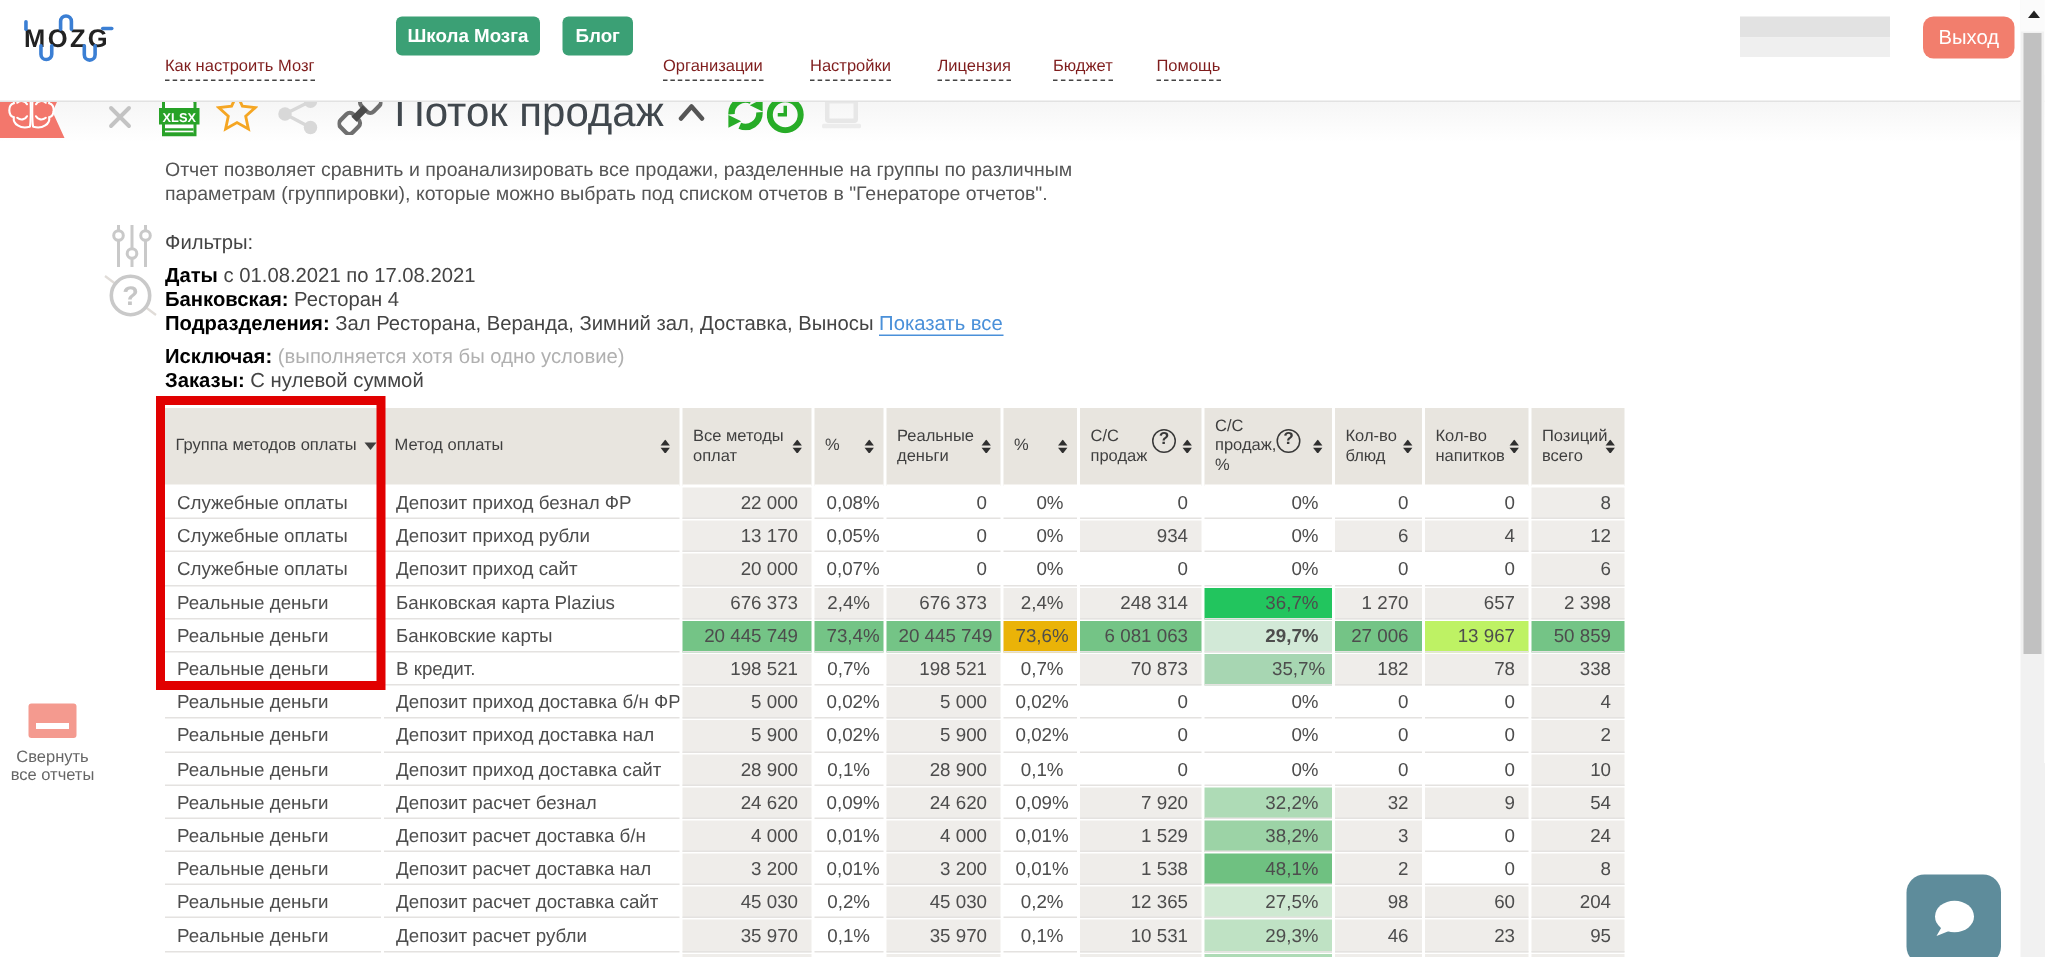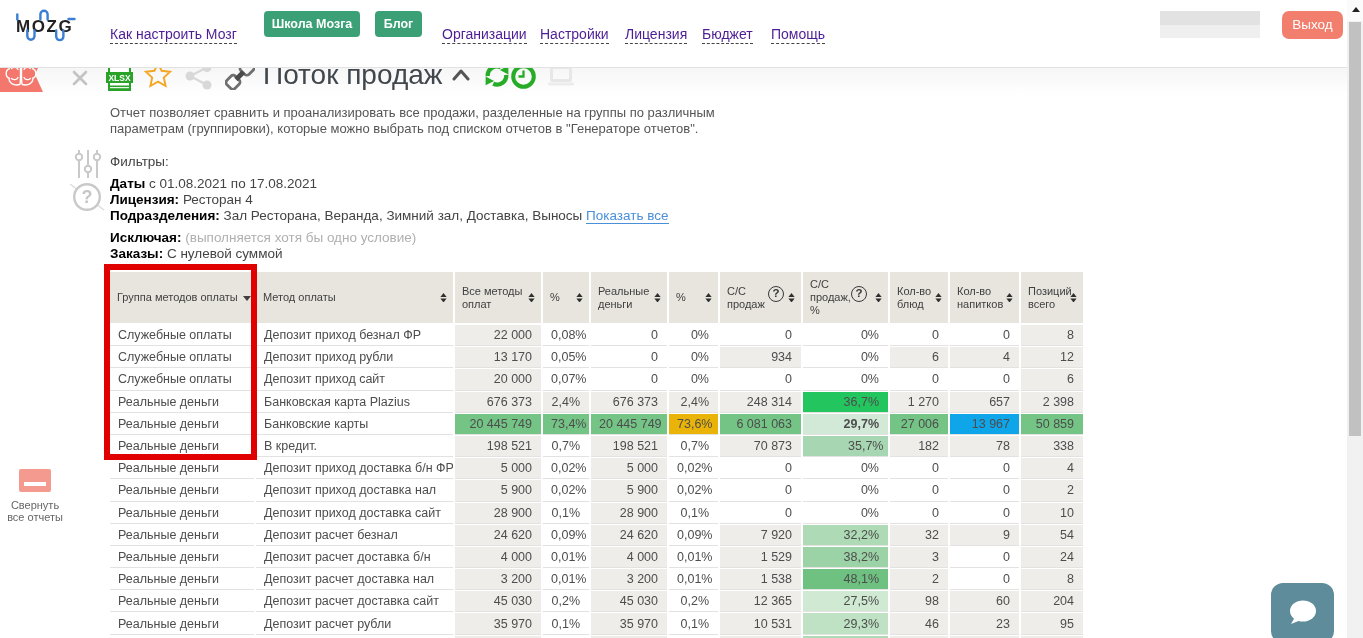--- a/index.html
+++ b/index.html
@@ -1,21 +1,21 @@
 <!DOCTYPE html>
 <html><head>
 <meta charset="utf-8">
 <style>
 * { margin:0; padding:0; box-sizing:border-box; }
 html,body { width:1363px; height:638px; overflow:hidden; }
 body { position:relative; background:#fff; font-family:"Liberation Sans", sans-serif; }
 .abs { position:absolute; }
 
 #hdr { position:absolute; left:0; top:0; width:1363px; height:68px; background:#fff; border-bottom:1px solid #e2e2e2; z-index:5; }
-.navlink { position:absolute; top:27px; font-size:14px; color:#4c1d95; border-bottom:1px dashed #444; padding-bottom:2px; line-height:14px; }
+.navlink { position:absolute; top:37px; font-size:11px; color:#7f1d1d; border-bottom:1px dashed #444; padding-bottom:2px; line-height:14px; }
 .gbtn { position:absolute; top:11px; height:26px; background:#3ba075; color:#fff; font-size:12.5px; font-weight:bold; border-radius:4px; text-align:center; line-height:26px; }
 #exit { position:absolute; left:1282px; top:11px; width:61px; height:28px; background:#f27e6d; border-radius:7px; color:#fff; font-size:13.5px; text-align:center; line-height:28px; }
 #grad { position:absolute; left:0; top:50px; width:1363px; height:45px; background:linear-gradient(180deg,#f0f0f0 0%,#ffffff 100%); }
 
 #desc { position:absolute; left:110px; top:105px; font-size:13px; line-height:15.5px; color:#555; }
 .flt { position:absolute; left:110px; font-size:13.5px; color:#444; }
 .flt b { color:#000000; }
 
 #tbl { position:absolute; left:108px; top:271px; width:977px; border-collapse:separate; border-spacing:2px 1px; table-layout:fixed; }
 #tbl th { border-bottom:1px solid #fff; background:#e8e5df; color:#3f3f3f; font-size:11px; font-weight:normal; text-align:left; vertical-align:middle; padding:0 3px 0 7px; height:52px; position:relative; line-height:13px; }
@@ -141,21 +141,21 @@
 </svg>
 <svg class="abs" style="left:68px; top:178px;" width="38" height="38" viewBox="0 0 38 38">
   <path d="M2 6 L10 12" stroke="#e0dcd8" stroke-width="1.5"></path>
   <path d="M28 26 L36 32" stroke="#e0dcd8" stroke-width="1.5"></path>
   <circle cx="19" cy="19" r="12.8" fill="#fff" stroke="#c9c9c9" stroke-width="2.4"></circle>
   <text x="19" y="25" text-anchor="middle" font-family="Liberation Sans" font-size="18" font-weight="bold" fill="#c6c6c6">?</text>
 </svg>
 
 <div class="flt" style="top:154px;">Фильтры:</div>
 <div class="flt" style="top:176px;"><b>Даты</b> с 01.08.2021 по 17.08.2021</div>
-<div class="flt" style="top:192px;"><b>Лицензия:</b> Ресторан 4</div>
+<div class="flt" style="top:192px;"><b>Банковская:</b> Ресторан 4</div>
 <div class="flt" style="top:208px;"><b>Подразделения:</b> Зал Ресторана, Веранда, Зимний зал, Доставка, Выносы <span style="color:#4a90d9; border-bottom:1px solid #4a90d9;">Показать все</span></div>
 <div class="flt" style="top:230px;"><b>Исключая:</b> <span style="color:#b0b0b0;">(выполняется хотя бы одно условие)</span></div>
 <div class="flt" style="top:246px;"><b>Заказы:</b> С нулевой суммой</div>
 
 <table id="tbl">
 <colgroup>
 <col style="width:144px">
       <col style="width:197px">
       <col style="width:86px">
       <col style="width:46px">
@@ -266,21 +266,21 @@
 <tr>
         <td>Реальные деньги</td>
         <td>Банковские карты</td>
         <td class="n" style="background:#74c486;">20 445 749</td>
         <td class="n" style="background:#74c486;">73,4%</td>
         <td class="n" style="background:#74c486;">20 445 749</td>
         <td class="n" style="background:#eab308;">73,6%</td>
         <td class="n" style="background:#74c486;">6 081 063</td>
         <td class="n" style="background:#d2e9d7;font-weight:bold;">29,7%</td>
         <td class="n" style="background:#74c486;">27 006</td>
-        <td class="n" style="background:#0ea5e9;">13 967</td>
+        <td class="n" style="background:#bef264;">13 967</td>
         <td class="n" style="background:#74c486;">50 859</td>
       </tr>
 <tr>
         <td>Реальные деньги</td>
         <td>В кредит.</td>
         <td class="n g">198 521</td>
         <td class="n w">0,7%</td>
         <td class="n g">198 521</td>
         <td class="n w">0,7%</td>
         <td class="n g">70 873</td>

